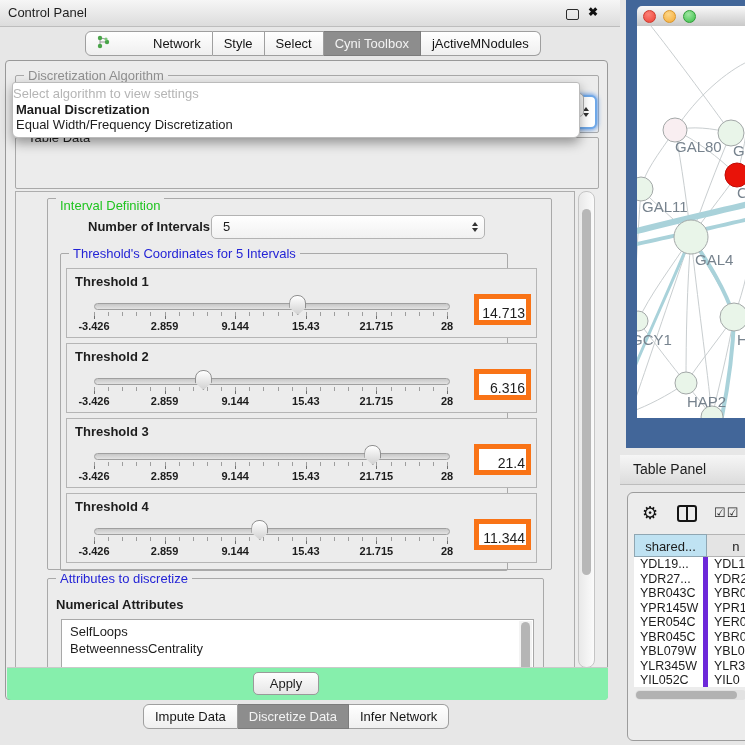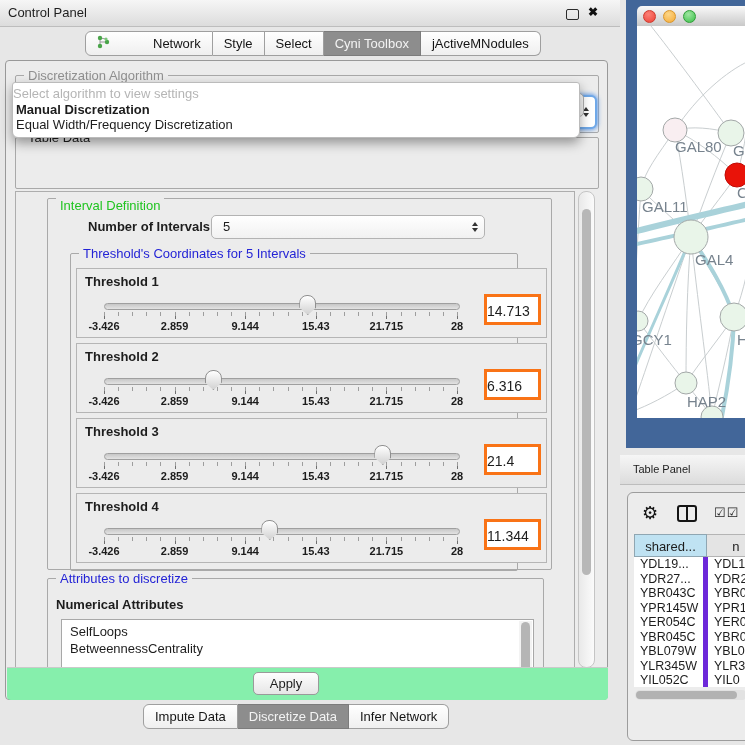--- a/index.html
+++ b/index.html
@@ -49,39 +49,39 @@
   .stepper i{width:0;height:0;border-left:3.5px solid transparent;border-right:3.5px solid transparent;}
   .stepper .up{border-bottom:4px solid #333;}
   .stepper .dn{border-top:4px solid #333;}
   #td-combo{left:17px;top:32px;width:561px;height:24px;}
   
   .viewport{position:absolute;left:9px;top:130px;width:560px;height:477px;
     border:1px solid #adadad;background:#ececec;overflow:hidden;box-sizing:border-box;}
   #int-group{left:31px;top:6px;width:505px;height:372px;}
   .noi-label{position:absolute;left:40px;top:20px;font-weight:bold;font-size:13px;}
   #noi-combo{left:163px;top:16px;width:274px;height:24px;}
-  #thr-group{left:22px;top:54px;width:448px;height:318px;padding:14px 0 0 5px;}
+  #thr-group{left:12px;top:54px;width:448px;height:318px;padding:14px 0 0 5px;}
   .thr-box{position:relative;width:471px;height:70px;border:1px solid #b5b5b5;
     background:#ececec;margin-bottom:5px;box-sizing:border-box;}
   .thr-label{position:absolute;left:8px;top:5px;font-weight:bold;font-size:13px;}
   .sl-track{position:absolute;left:27px;top:34px;width:354px;height:5px;
     background:linear-gradient(#c7c7c7,#e3e3e3);border:1px solid #9f9f9f;border-radius:4px;}
   .sl-handle{position:absolute;top:26px;width:17px;height:20px;
     background:linear-gradient(#ffffff,#d2d2d2);border:1px solid #8f8f8f;
     border-radius:8px 8px 3px 3px;
     clip-path:polygon(0 0,100% 0,100% 62%,50% 100%,0 62%);box-sizing:border-box;}
   .ticks-major{position:absolute;left:27px;top:43px;width:355px;height:7px;
     background:repeating-linear-gradient(90deg,#6f6f6f 0 1px,transparent 1px 70.6px);}
   .ticks-minor{position:absolute;left:27px;top:43px;width:355px;height:4px;
     background:repeating-linear-gradient(90deg,#9d9d9d 0 1px,transparent 1px 14.12px);}
   .tick-labels span{position:absolute;top:51px;transform:translateX(-50%);
     font-size:11px;font-weight:bold;color:#1c1c1c;white-space:nowrap;}
   .thr-value{position:absolute;left:407px;top:25px;width:57px;height:31px;background:#fff;
-    border:3px solid #f97316;font-size:14px;line-height:29px;
-    padding-right:7px;box-sizing:border-box;}
+    border:5px solid #f97316;font-size:14px;line-height:29px;text-align:right;
+    padding-right:1px;box-sizing:border-box;}
   
   #attr-group{left:31px;top:386px;width:497px;height:120px;}
   .attr-title{position:absolute;left:8px;top:18px;font-weight:bold;font-size:13px;}
   .attr-list{position:absolute;left:13px;top:40px;width:473px;height:70px;background:#fff;
     border:1px solid #a8a8a8;box-sizing:border-box;overflow:hidden;}
   .attr-item{font-size:13px;line-height:17px;padding-left:8px;}
   .attr-list .pad{height:3px;}
   .list-sb{position:absolute;right:1px;top:1px;width:13px;bottom:1px;background:#f3f3f3;}
   .list-sb .thumb{position:absolute;left:2px;top:1px;width:9px;height:52px;
     background:#b5b5b5;border-radius:5px;}
@@ -103,21 +103,21 @@
     background:linear-gradient(#f9f9f9,#c9c9c9);border-bottom:1px solid #979797;
     border-radius:5px 0 0 0;}
   .tl{position:absolute;top:3.5px;width:13px;height:13px;border-radius:50%;box-sizing:border-box;}
   .tl.r{left:6px;background:radial-gradient(circle at 40% 30%,#fb8177,#ee4136);border:1px solid #ce3a2d;}
   .tl.y{left:26px;background:radial-gradient(circle at 40% 30%,#fcd688,#f6ab36);border:1px solid #d9962b;}
   .tl.g{left:46px;background:radial-gradient(circle at 40% 30%,#9fe5a1,#39c148);border:1px solid #2f9e38;}
   .net-canvas{position:absolute;left:11px;top:26px;width:108px;height:392px;background:#fff;overflow:hidden;}
   
   .tp-titlebar{position:absolute;left:620px;top:455px;width:125px;height:29px;
     background:linear-gradient(#f6f6f6,#dcdcdc);border-bottom:1px solid #bdbdbd;}
-  .tp-title{position:absolute;left:13px;top:0;line-height:29px;font-size:11px;}
+  .tp-title{position:absolute;left:13px;top:0;line-height:29px;font-size:14px;}
   .tp-box{position:absolute;left:627px;top:492px;width:140px;height:249px;background:#ececec;
     border:1px solid #9c9c9c;border-radius:6px;box-sizing:border-box;}
   .gear-ic{position:absolute;left:14px;top:9px;font-size:18px;color:#141414;}
   .split-ic{position:absolute;left:49px;top:12px;width:20px;height:17px;
     border:2px solid #141414;border-radius:3px;box-sizing:border-box;}
   .split-ic i{position:absolute;left:7px;top:0;width:2px;height:100%;background:#141414;}
   .checks-ic{position:absolute;left:86px;top:12px;font-size:13px;letter-spacing:1px;color:#222;}
   .tp-table{position:absolute;left:6px;top:41px;width:132px;}
   .tp-head{display:flex;}
   .tp-th{height:23px;line-height:23px;text-align:center;font-size:13px;box-sizing:border-box;}

